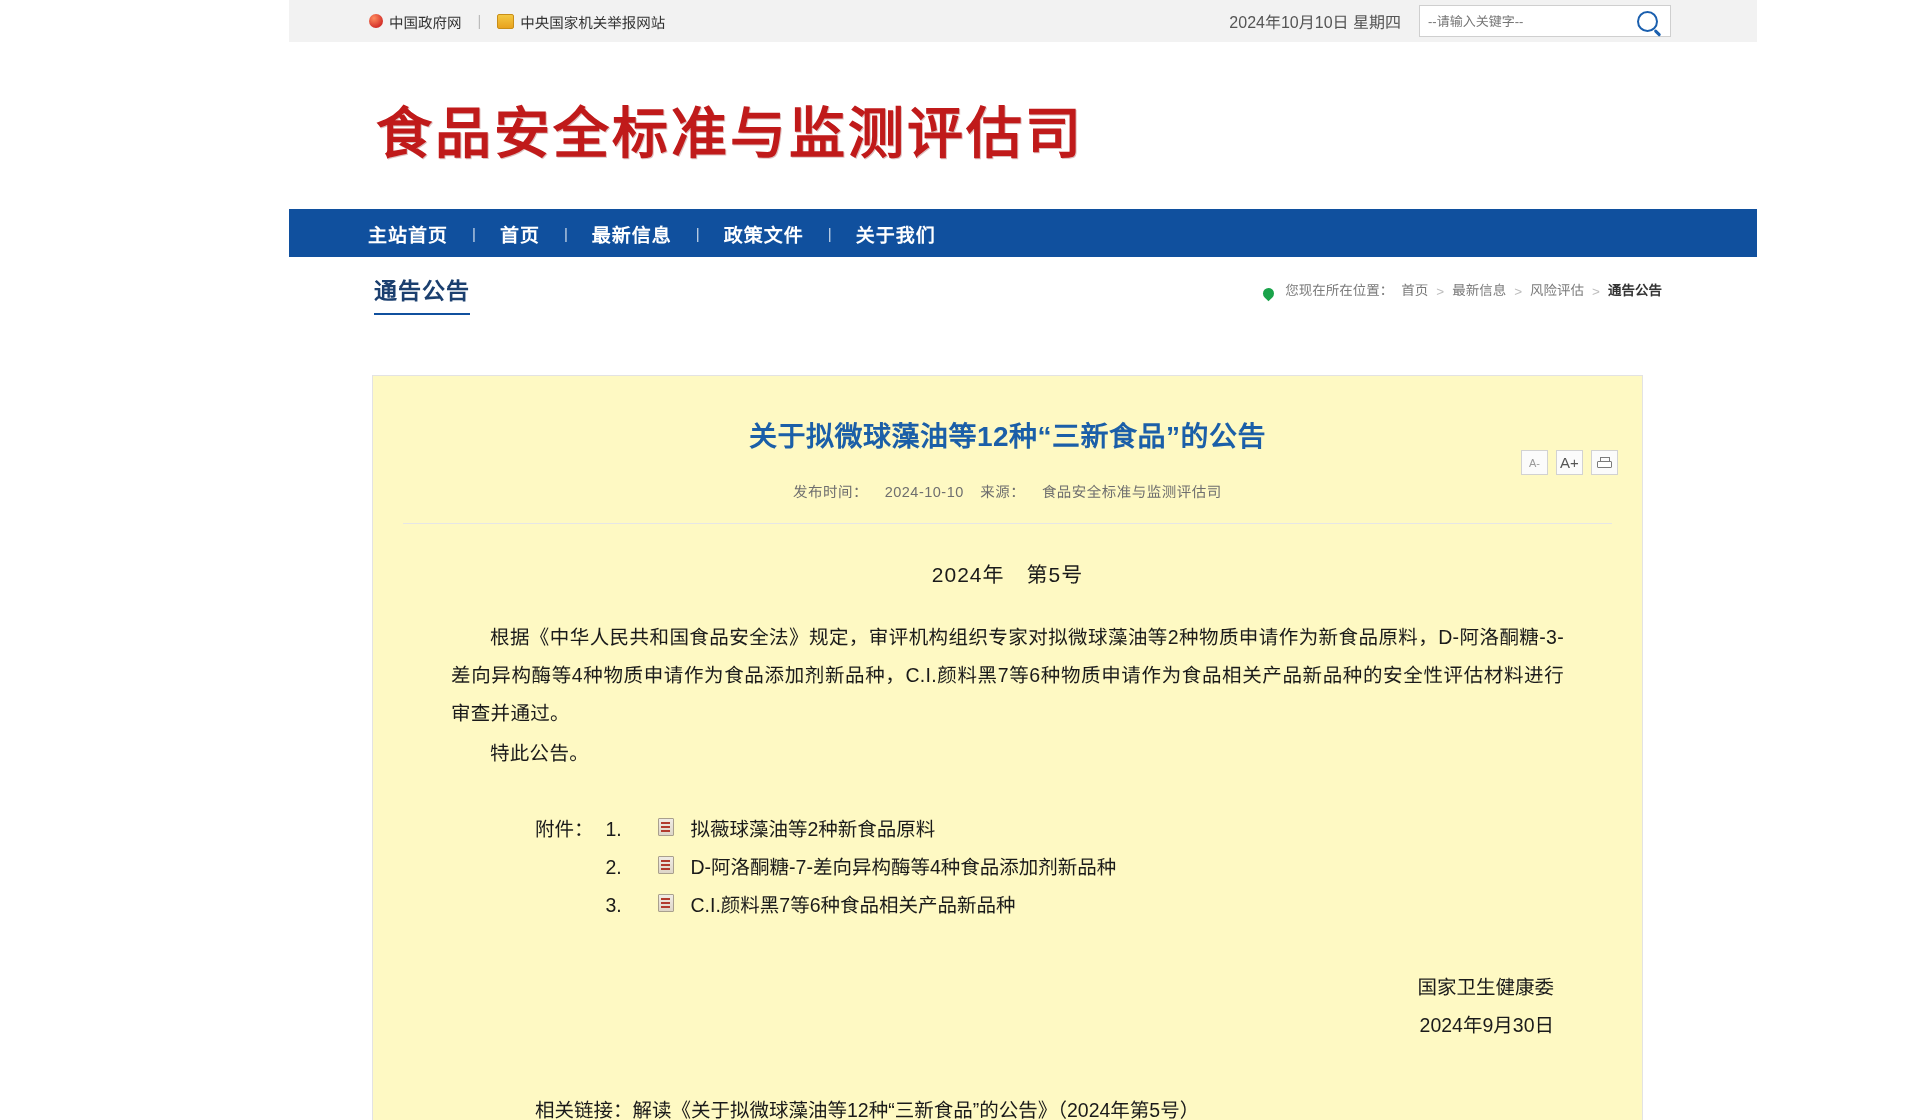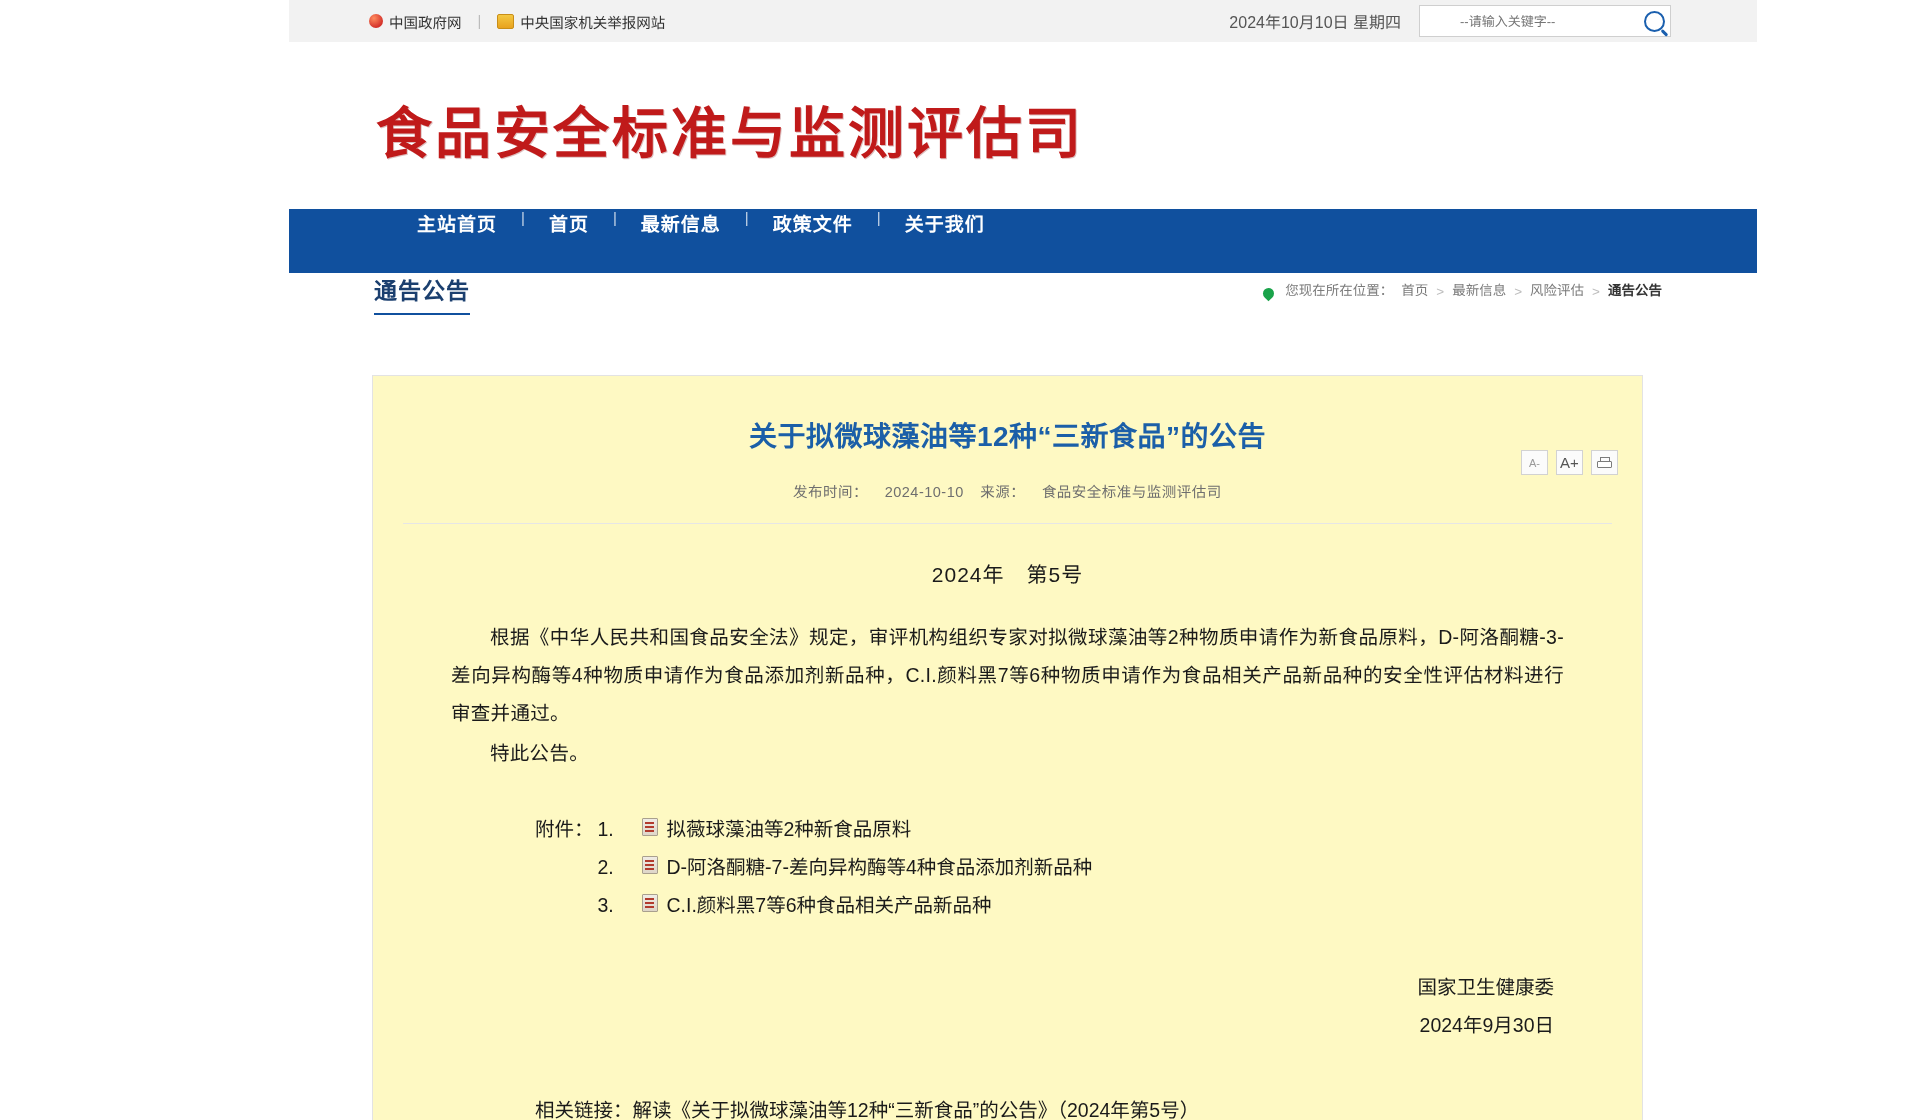--- a/index.html
+++ b/index.html
@@ -88,21 +88,20 @@
   .searchbox input {
     border: 0;
     outline: 0;
     height: 26px;
     width: 196px;
     padding-left: 8px;
     font-size: 13px;
     color: #15803d;
     font-family: "Liberation Sans", sans-serif;
     background: transparent;
-    margin-left: 32px;
   }
   .search-btn {
     width: 46px;
     height: 28px;
     display: flex;
     align-items: center;
     justify-content: center;
     background: transparent;
     border: 0;
     cursor: pointer;
@@ -147,25 +146,25 @@
     color: #c01a1a;
     text-shadow: 1px 1px 0 rgba(120,0,0,0.25);
   }
 
   
   .navbar {
     position: absolute;
     left: 289px;
     top: 209px;
     width: 1468px;
-    height: 64px;
+    height: 48px;
     background: #10509e;
     display: flex;
-    align-items: flex-start;
-    padding-left: 104px;
+    align-items: center;
+    padding-left: 55px;
     box-sizing: border-box;
   }
   .nav-item {
     color: #ffffff;
     font-size: 19px;
     font-weight: bold;
     text-decoration: none;
     padding: 0 24px;
     white-space: nowrap;
     letter-spacing: 1px;
@@ -321,21 +320,21 @@
   .para.tight { margin-top: 2px; }
   .attach {
     margin-top: 38px;
     font-size: 19.5px;
     line-height: 1.95;
     padding-left: 84px;
   }
   .attach-row {
     display: flex;
     align-items: baseline;
-    gap: 4px;
+    gap: 12px;
   }
   .attach-label { white-space: nowrap; }
   .attach-num { width: 40px; display: inline-block; text-align: left; }
   .doc-icon {
     display: inline-block;
     width: 14px;
     height: 16px;
     background: linear-gradient(180deg,#f0ece5 0%, #ded6c8 100%);
     border: 1px solid #a9a08e;
     position: relative;

